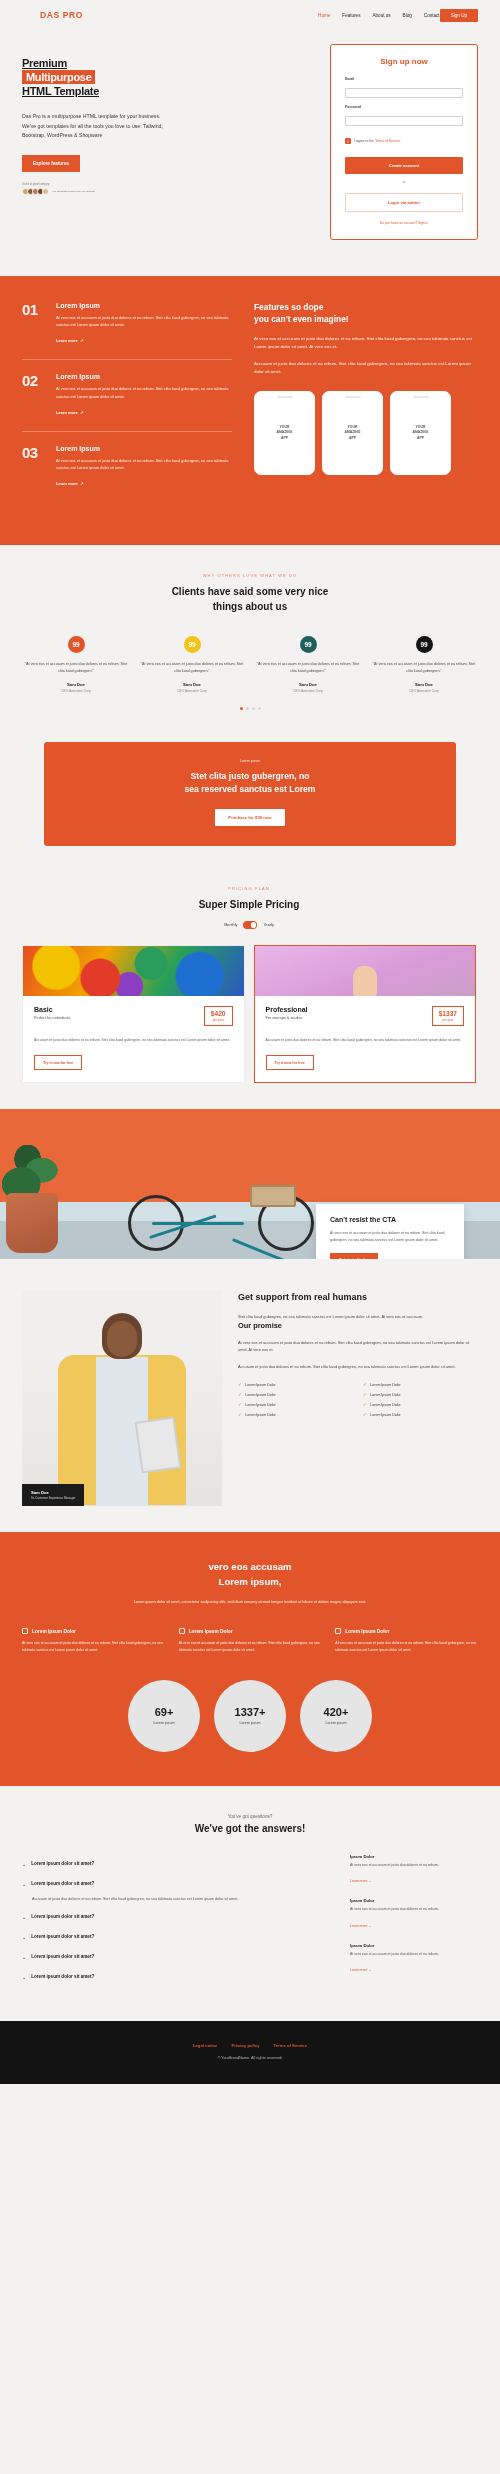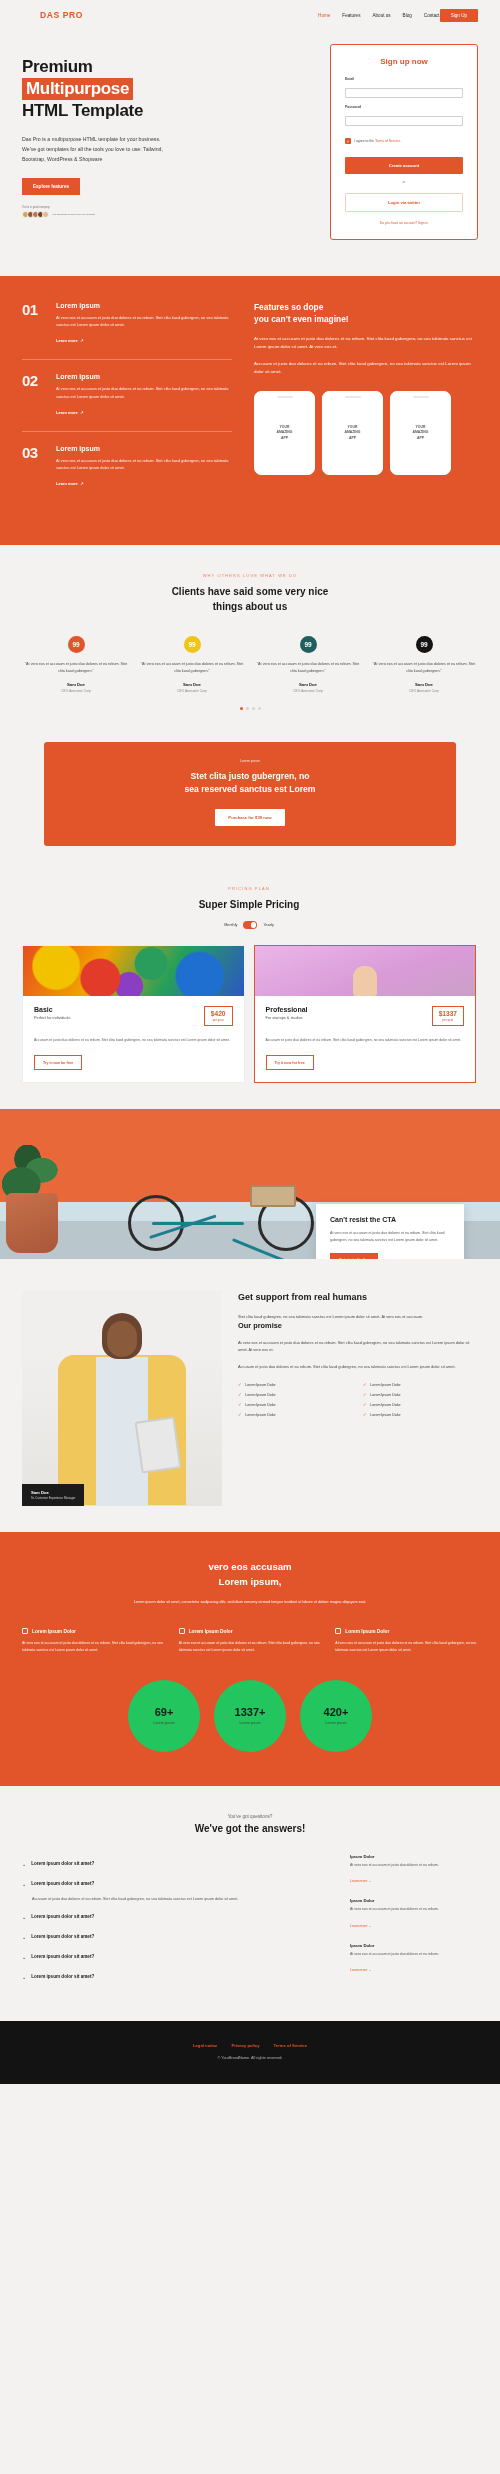--- a/index.html
+++ b/index.html
@@ -16,21 +16,21 @@
   .header { display:flex; align-items:center; justify-content:flex-end; padding:8px 22px 4px 40px; height:26px; }
   .logo { font-size:8.5px; font-weight:bold; letter-spacing:.6px; color:#e2552a; margin-right:auto; }
   .nav { display:flex; align-items:center; gap:12px; }
   .nav a { font-size:4.6px; color:#2b2b2b; text-decoration:none; }
   .nav a.active { color:#e2552a; }
   .signup-btn { background:#e2552a; color:#fff; font-size:4.6px; padding:4px 11px; border:none; border-radius:1px; cursor:pointer; font-family:inherit; }
 
   
   .hero { display:flex; padding:18px 22px 36px 22px; gap:18px; }
   .hero-left { width:216px; padding-top:12px; }
-  .h1 { font-size:17px; font-weight:bold; line-height:1.28; letter-spacing:-.3px; }
+  .h1 { font-size:11px; font-weight:bold; line-height:1.28; letter-spacing:-.3px;text-decoration:underline; }
   .h1 .hl { background:#e2552a; color:#fff; padding:0 4px; display:inline-block; }
   .hero-p { font-size:5.2px; line-height:1.85; color:#3b3b3b; margin-top:14px; width:150px; }
   .explore-btn { margin-top:14px; background:#e2552a; color:#fff; font-size:4.6px; font-weight:bold; padding:6px 11px; border:none; cursor:pointer; font-family:inherit; }
   .trust { margin-top:11px; display:flex; flex-direction:column; gap:2px; }
   .trust-label { font-size:2.6px; color:#7a7a7a; }
   .trust-row { display:flex; align-items:center; gap:3px; }
   .avatars { display:flex; }
   .avatars span { width:7px; height:7px; border-radius:50%; border:1px solid #f3f2f0; margin-left:-2px; display:block; }
   .avatars span:first-child { margin-left:0; }
   .trust-txt { font-size:2.5px; color:#6b6b6b; }
@@ -162,21 +162,21 @@
   
   .ostats { background:#e2552a; color:#fff; padding:28px 22px 34px 22px; text-align:center; }
   .ostats h2 { font-size:9.6px; font-weight:bold; line-height:1.5; }
   .ostats .lead { font-size:3.8px; line-height:1.9; max-width:300px; margin:10px auto 0 auto; opacity:.95; }
   .ocols { display:flex; gap:14px; margin-top:22px; text-align:left; }
   .ocol { flex:1; }
   .ocol-head { display:flex; align-items:center; gap:4px; font-size:4.8px; font-weight:bold; margin-bottom:6px; }
   .ocol-ic { width:6px; height:6px; border:1px solid rgba(255,255,255,.9); border-radius:1px; display:inline-block; }
   .ocol p { font-size:3.5px; line-height:1.9; opacity:.92; }
   .stats { display:flex; justify-content:center; gap:14px; margin-top:26px; }
-  .stat { width:72px; height:72px; border-radius:50%; background:#22c55e; color:#1b1b1b; display:flex; flex-direction:column; align-items:center; justify-content:center; }
+  .stat { width:72px; height:72px; border-radius:50%; background:#e5e5e5; color:#1b1b1b; display:flex; flex-direction:column; align-items:center; justify-content:center; }
   .stat b { font-size:11px; font-weight:bold; }
   .stat span { font-size:3.6px; margin-top:3px; color:#444; }
 
   
   .faq { padding:28px 22px 34px 22px; }
   .faq-head { text-align:center; }
   .faq-sub { font-size:4.6px; color:#6a6a6a; }
   .faq-h2 { font-size:10px; font-weight:bold; margin-top:4px; }
   .faq-body { display:flex; gap:18px; margin-top:20px; }
   .faq-list { flex:1; }

